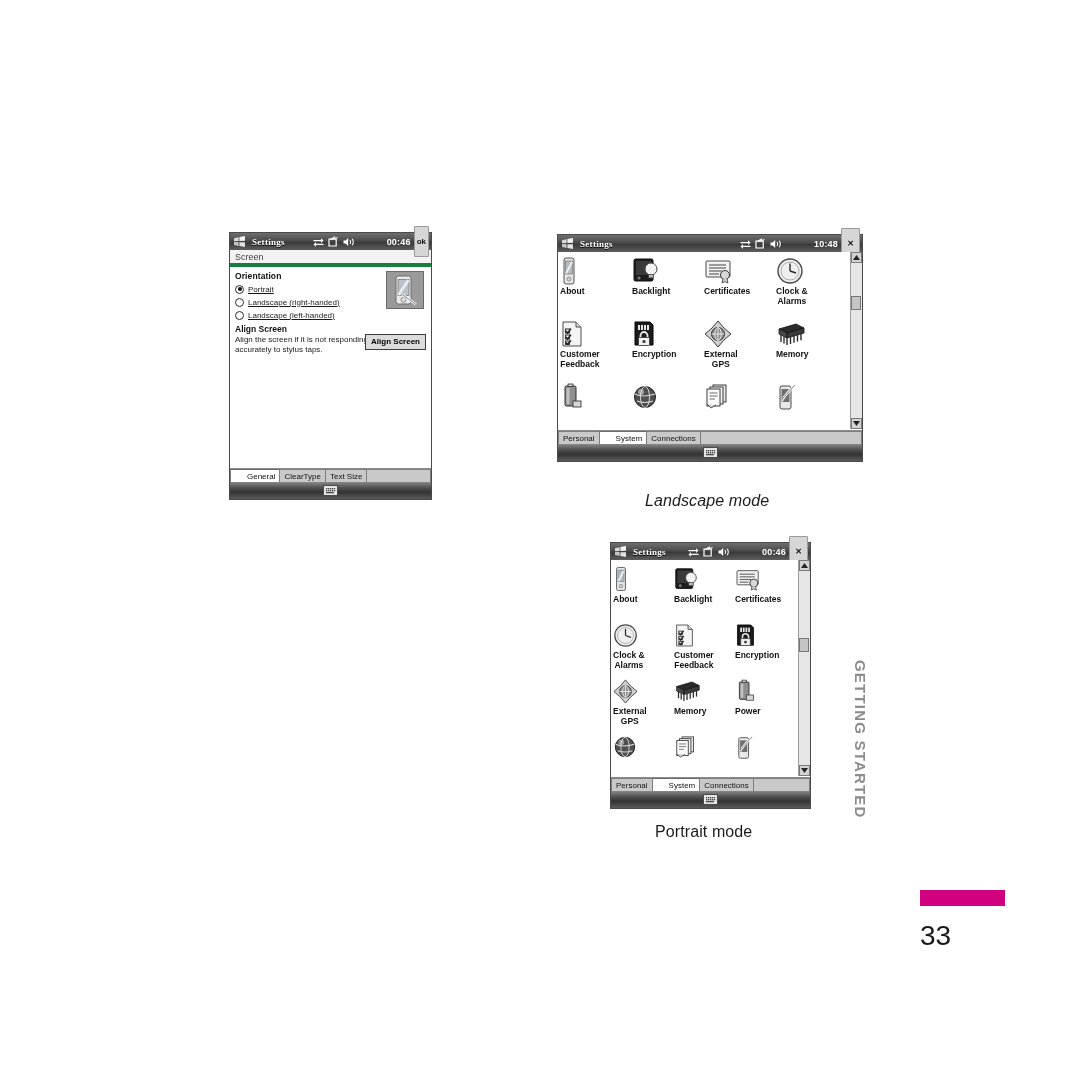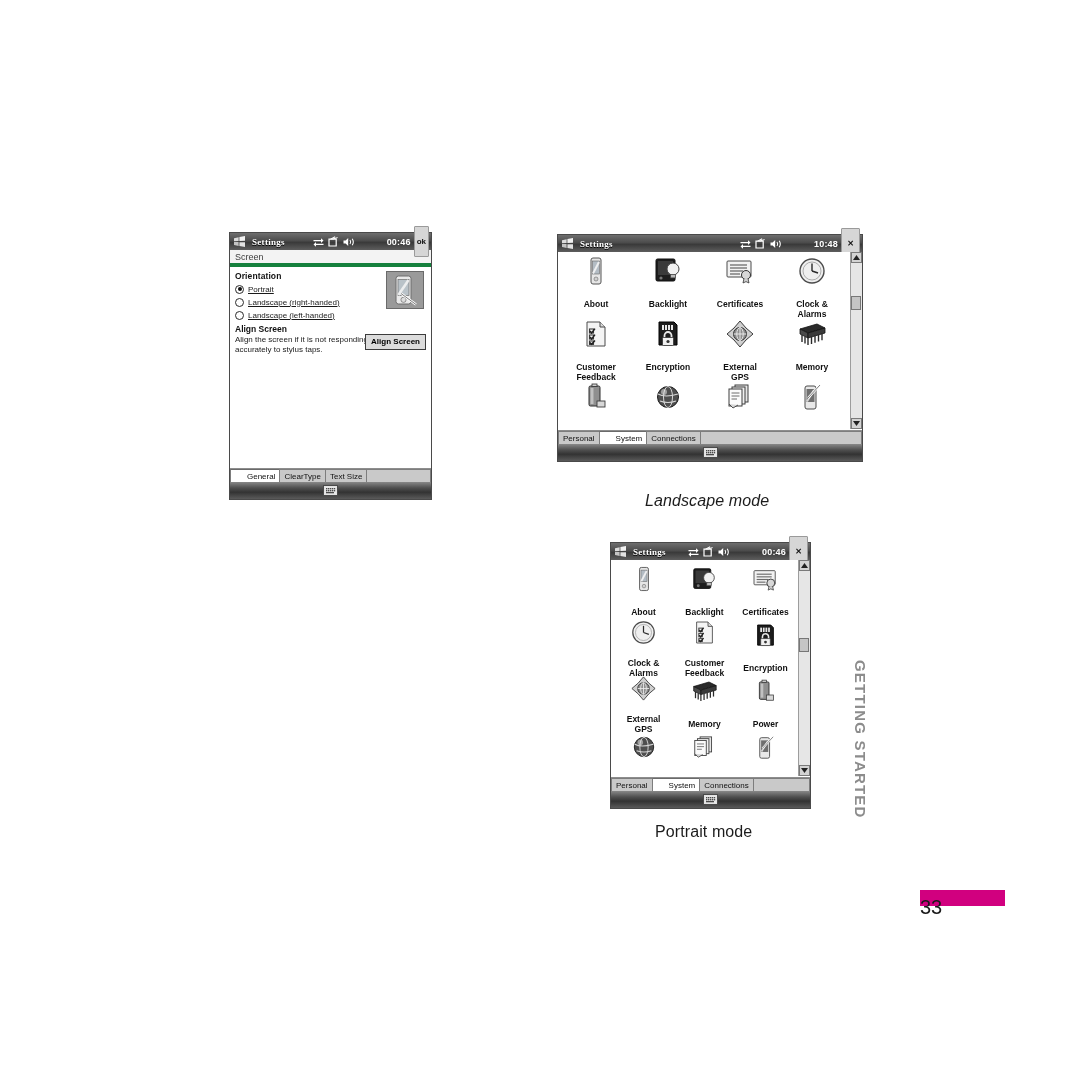--- a/index.html
+++ b/index.html
@@ -103,41 +103,41 @@
   }
   .gscroll .arw{
     width:11px;height:11px;background:#d3d3d3;border:1px solid #7a7a7a;
     box-sizing:border-box;display:flex;align-items:center;justify-content:center;
   }
   .gscroll .thumb{
     position:absolute;width:10px;height:14px;background:#c5c5c5;border:1px solid #777;
     box-sizing:border-box;
   }
   .igrid{display:grid;padding:4px 2px 0 2px;box-sizing:border-box;}
-  .icell{display:flex;flex-direction:column;align-items:center;justify-content:flex-start;gap:13px;}
+  .icell{display:flex;flex-direction:column;align-items:flex-start;justify-content:flex-start;}
   .icell .glyph{height:30px;display:flex;align-items:center;justify-content:center;}
   .icell .cap{
     font-size:8.5px;font-weight:bold;color:#111;text-align:center;line-height:9.5px;
     margin-top:1px;white-space:pre-line;
   }
 
   
   .caption{
     position:absolute;font-size:16px;color:#1c1c1c;letter-spacing:.1px;white-space:nowrap;
   }
   #cap-landscape{left:645px;top:492px;font-style:italic;}
   #cap-portrait{left:655px;top:823px;}
 
   #sidetext{
     position:absolute;left:869px;top:660px;width:260px;
     font-size:15px;font-weight:bold;letter-spacing:1.2px;color:#8c8c8c;
     transform:rotate(90deg);transform-origin:left top;white-space:nowrap;
   }
   #pagebar{position:absolute;left:920px;top:890px;width:85px;height:16px;background:#d1007f;}
-  #pagenum{position:absolute;left:920px;top:896px;font-size:20px;color:#1a1a1a;letter-spacing:0;}
+  #pagenum{position:absolute;left:920px;top:920px;font-size:28px;color:#1a1a1a;letter-spacing:0;}
 </style>
 </head>
 <body>
 
 <div class="pda" id="screen1">
 
   <div class="titlebar">
     <span class="tb-logo">
       <svg width="13" height="11" viewBox="0 0 13 11">
         <path d="M1 2.2 L5.6 1.2 L5.6 5 L1 5.3 Z" fill="#dcdcdc"></path>

